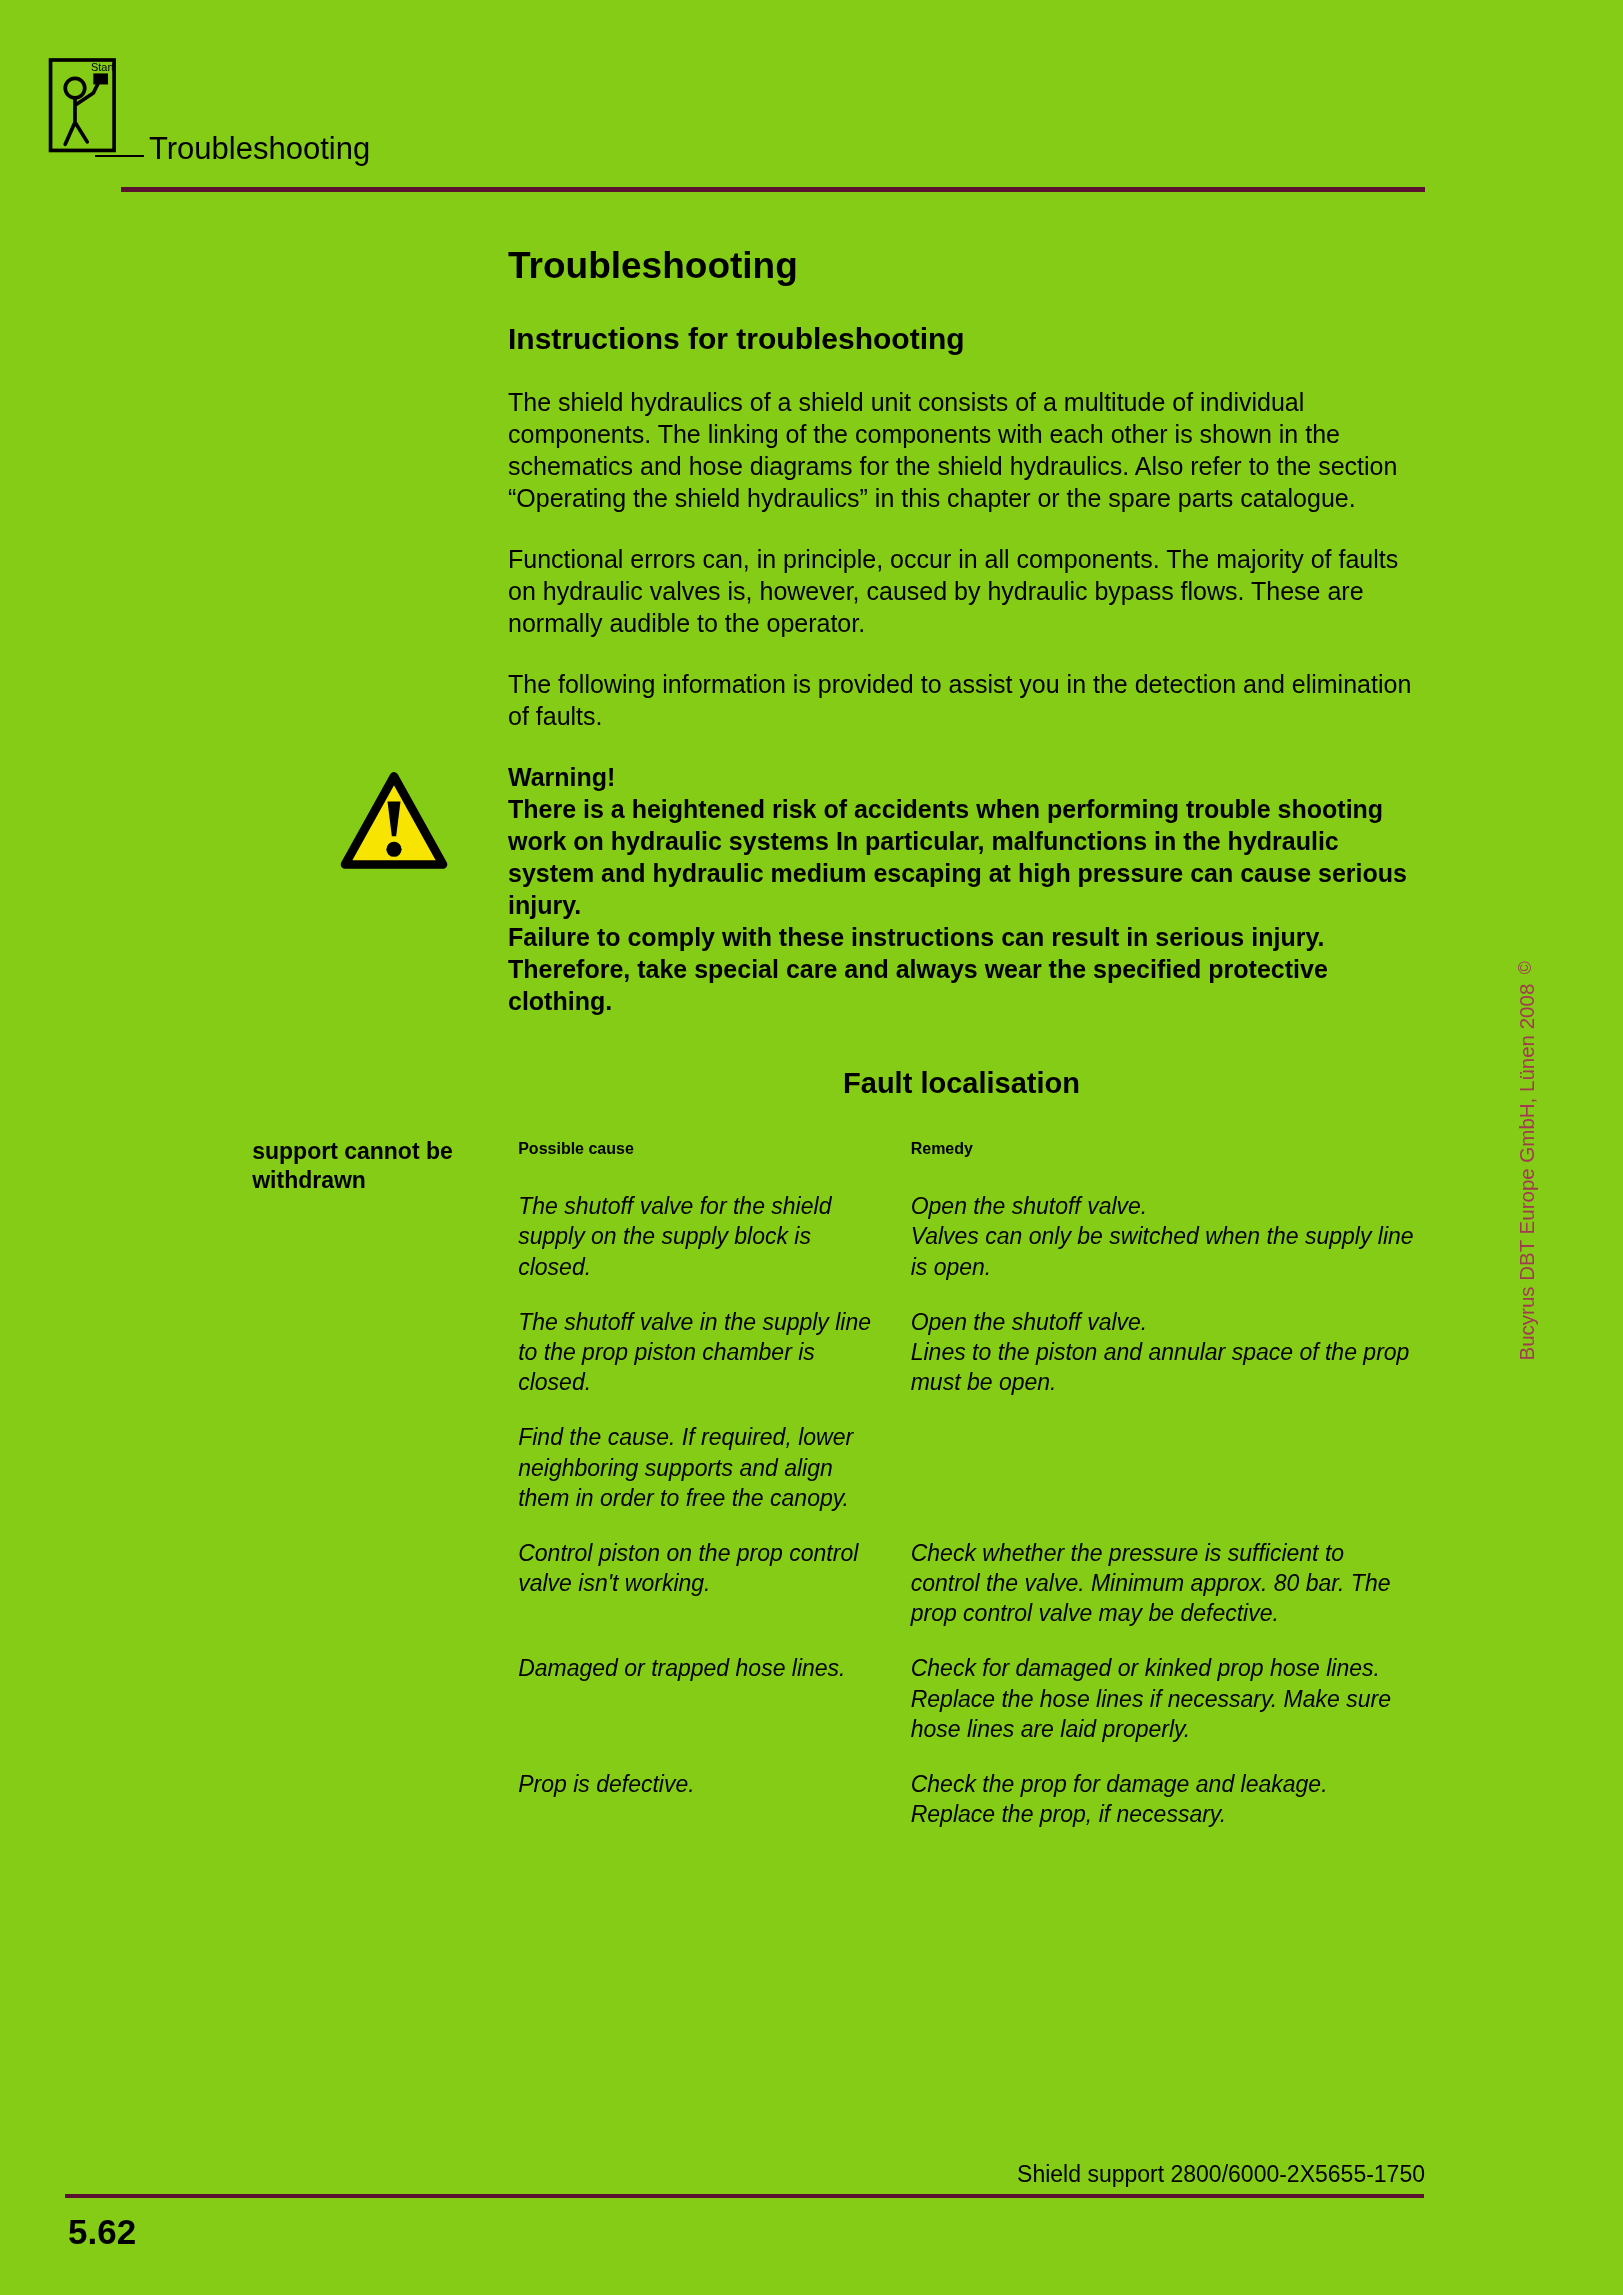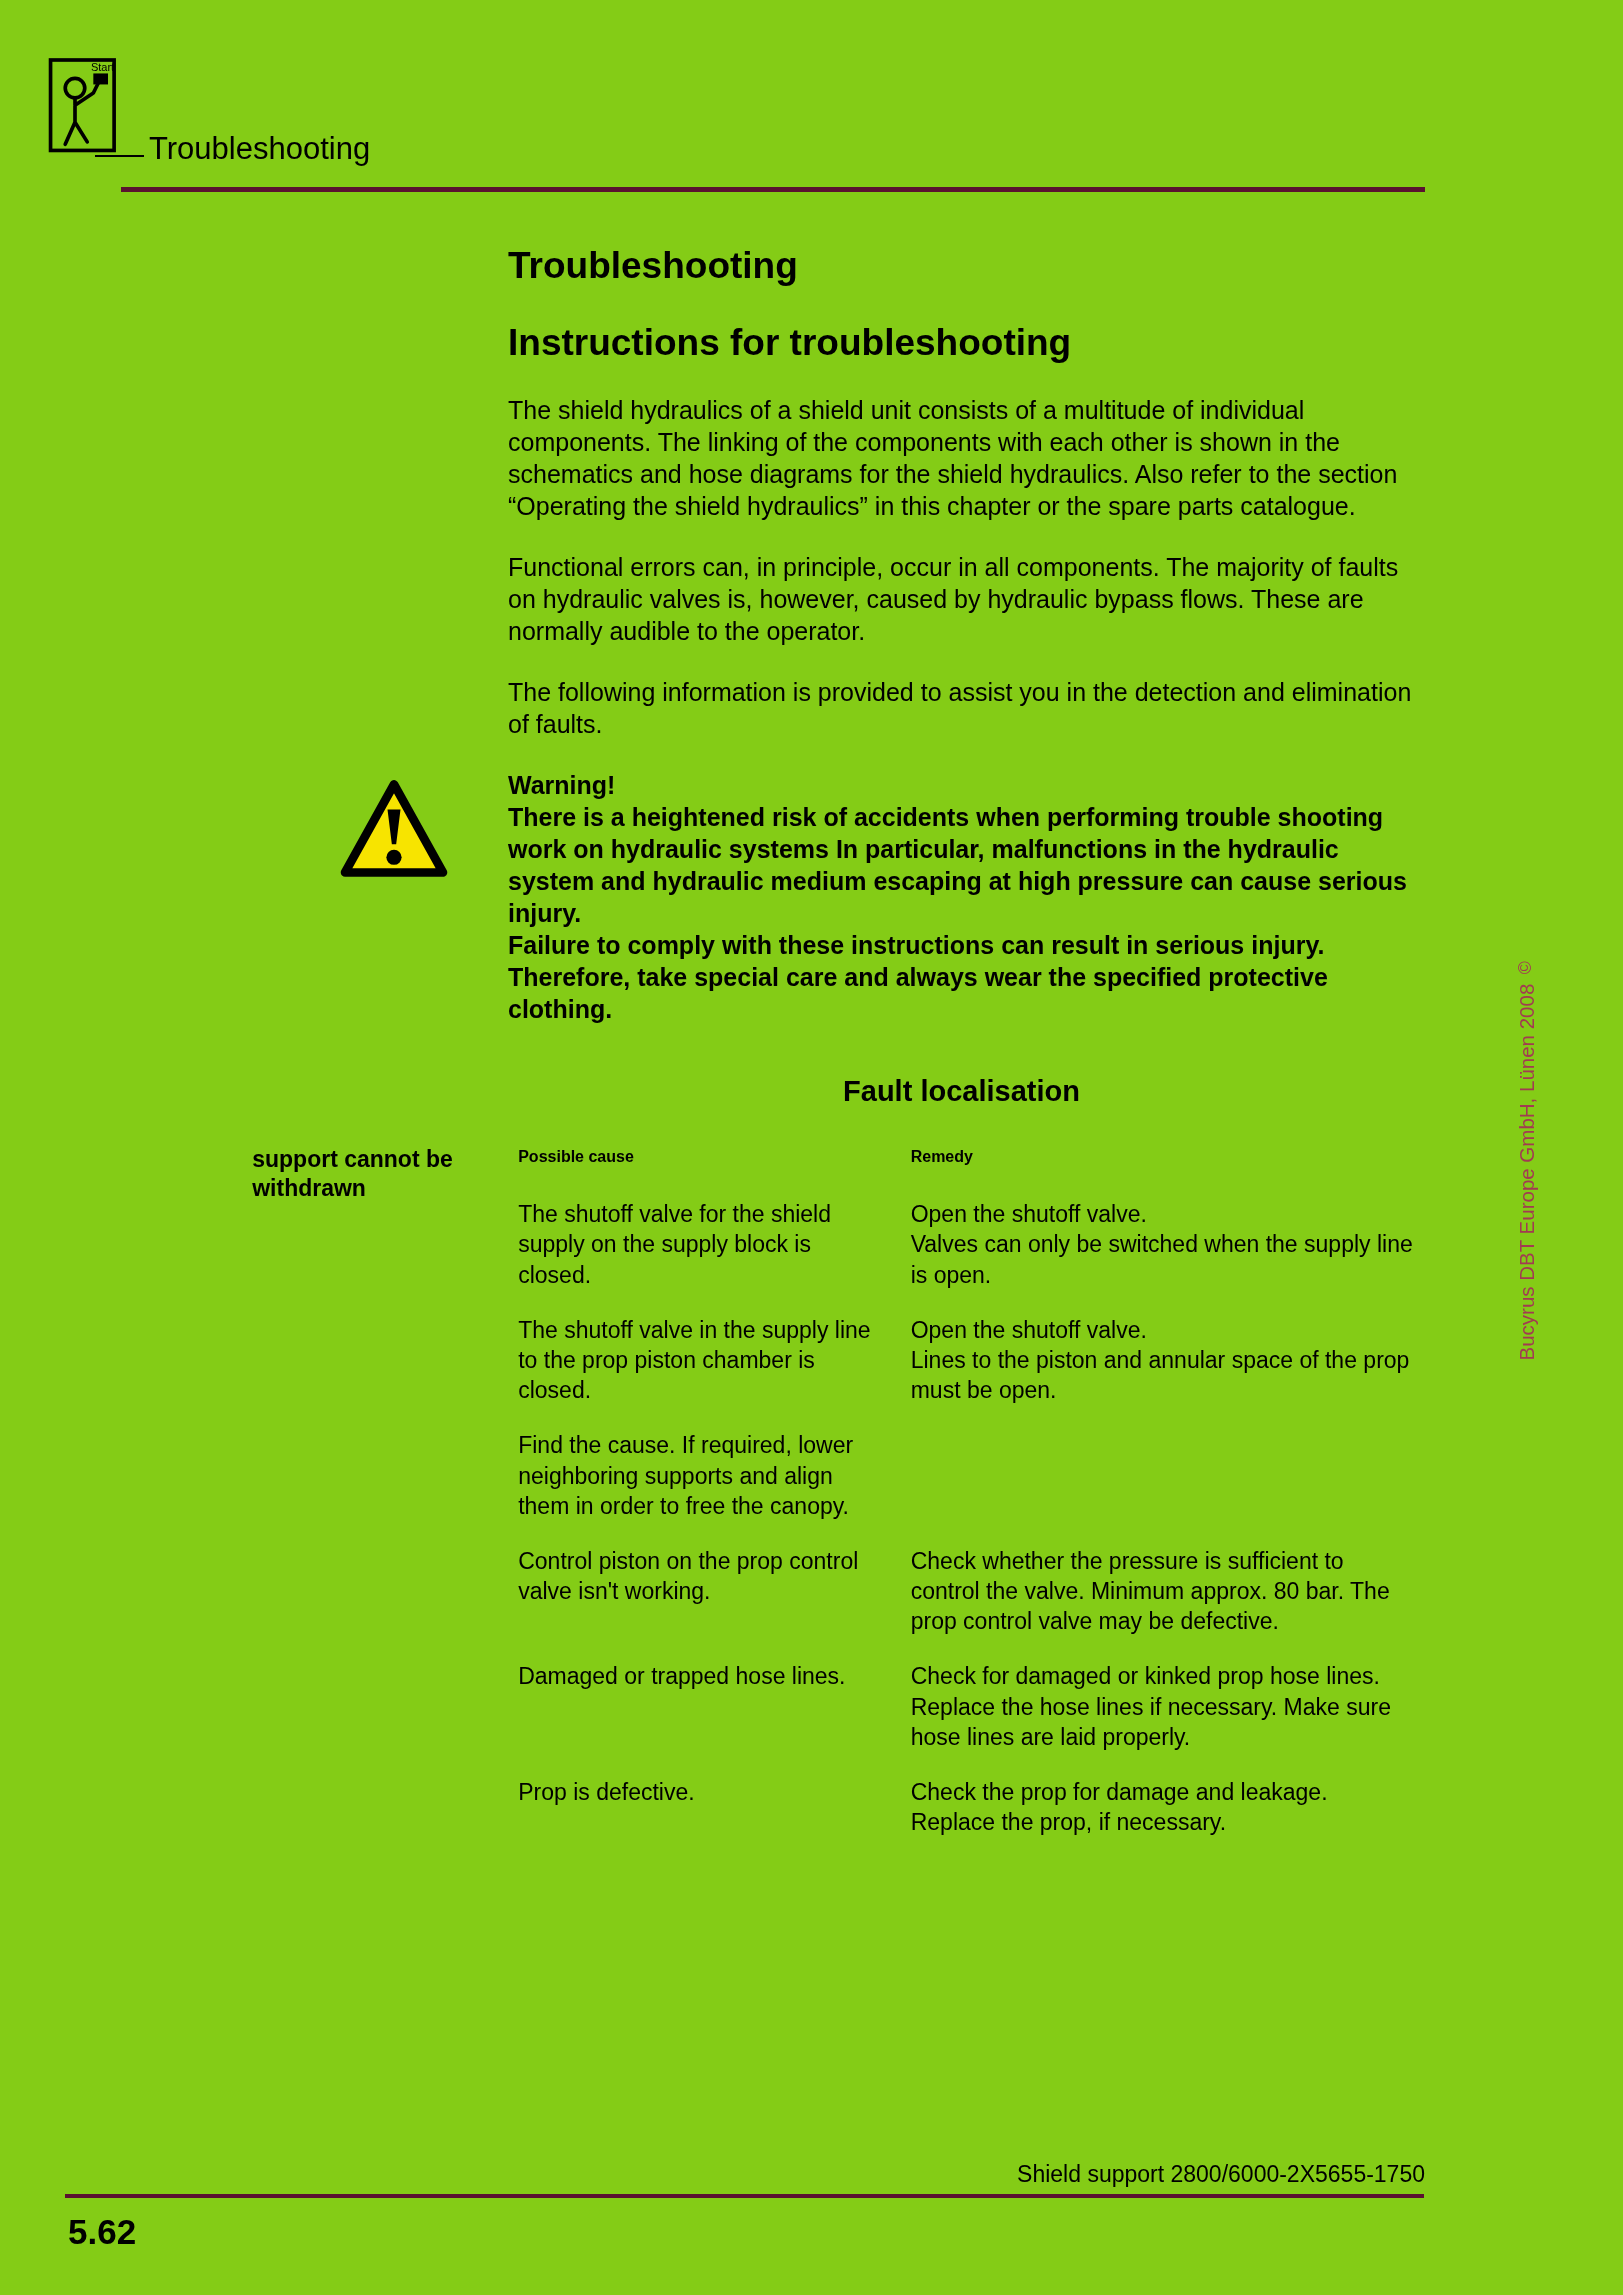--- a/index.html
+++ b/index.html
@@ -13,40 +13,40 @@
   }
   
   .header-icon{position:absolute;left:46px;top:49px;width:80px;height:110px;}
   .header-title{position:absolute;left:149px;top:131px;font-size:31px;font-weight:400;}
   .header-rule{position:absolute;left:121px;top:187px;width:1304px;height:4.8px;background:#5a1230;}
   .icon-connector{position:absolute;left:95px;top:155px;width:49px;height:2px;background:#000;}
 
   
   .main{position:absolute;left:508px;top:245px;width:907px;}
   .doc-title{font-size:37px;font-weight:700;margin:0 0 35px 0;}
-  .h2{font-size:37px;font-weight:700;margin:0 0 30px 0;}
+  .h2{font-size:30px;font-weight:700;margin:0 0 30px 0;}
   .para{font-size:25px;line-height:1.28;margin:0 0 29px 0;}
 
   
   .warning{position:relative;margin-top:28px;margin-bottom:0;}
   .warning-triangle{position:absolute;left:-169px;top:9.5px;width:110px;height:100px;}
   .warning-label{font-size:25px;font-weight:700;line-height:1.28;}
   .warning-text{font-size:25px;font-weight:700;line-height:1.28;margin:0;}
 
   
   .h2-fault{font-size:29px;font-weight:700;margin:50px 0 40px 0;text-align:center;}
   .fault-table{position:relative;margin-left:10.2px;}
   .margin-label{
     position:absolute;left:-266px;top:-2.7px;width:205px;
     text-align:left;font-size:23px;font-weight:700;line-height:1.25;
   }
   .t-head{display:grid;grid-template-columns:372px 505px;column-gap:20.5px;margin-bottom:33px;}
   .t-head div{font-size:16px;font-weight:700;}
   .t-row{display:grid;grid-template-columns:372px 505px;column-gap:20.5px;margin-bottom:24.5px;}
-  .t-cell{font-size:23px;line-height:1.32;white-space:pre-line;}
+  .t-cell{font-size:23px;line-height:1.32;white-space:pre-line;font-style:italic;}
 
   
   .vertical-note{
     position:absolute;left:1329px;top:1151px;width:395px;
     transform:rotate(-90deg);transform-origin:center;
     font-size:20.5px;color:#a23b52;text-align:left;white-space:nowrap;
   }
   .vertical-note .copy{margin-left:9.5px;font-size:17.7px;vertical-align:top;}
 
   

